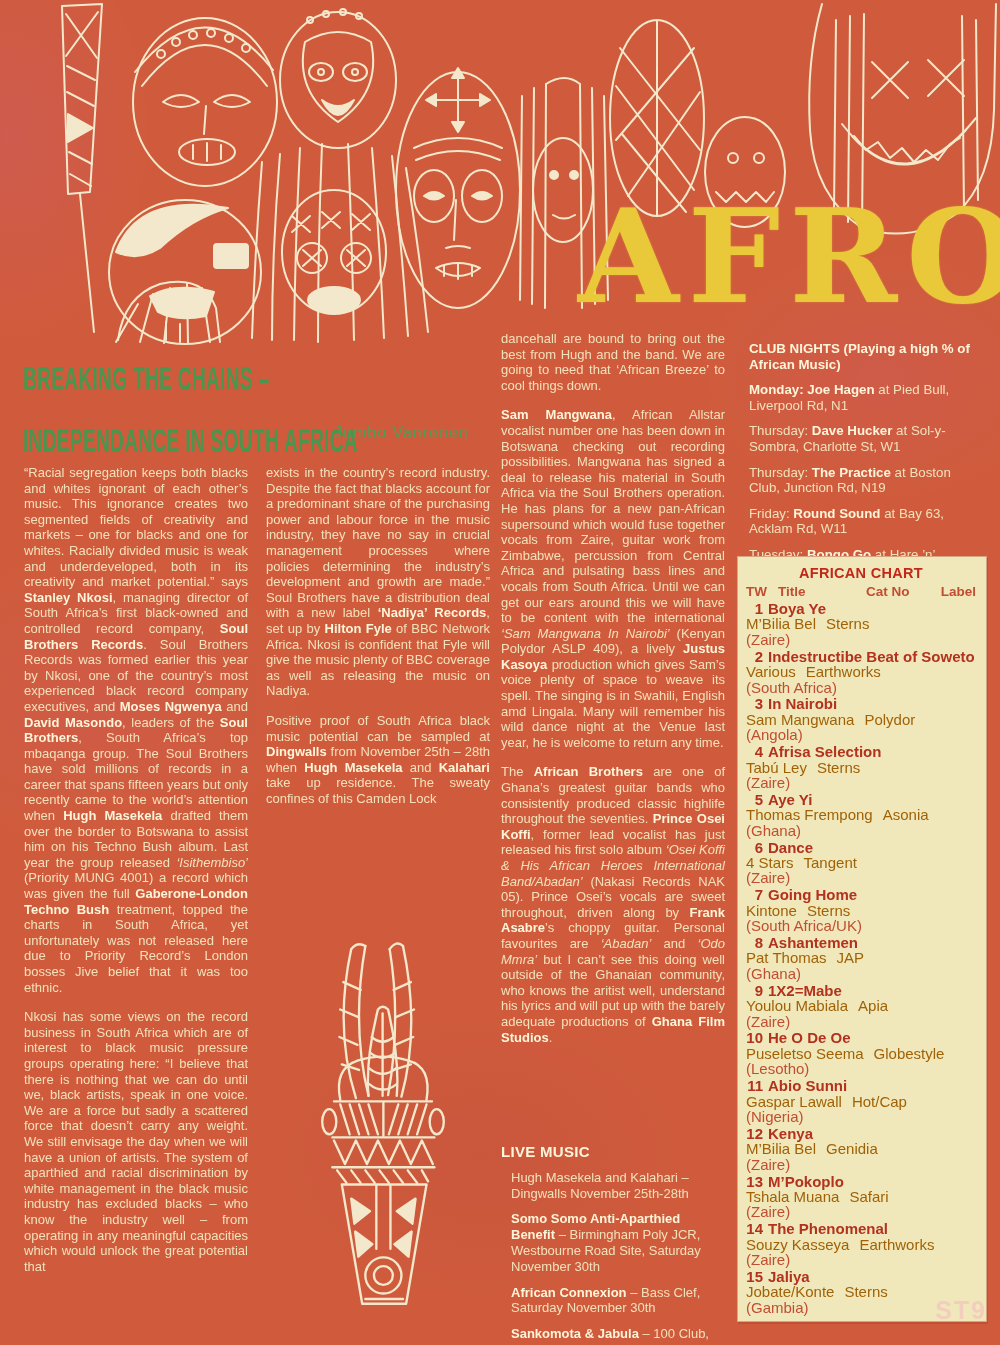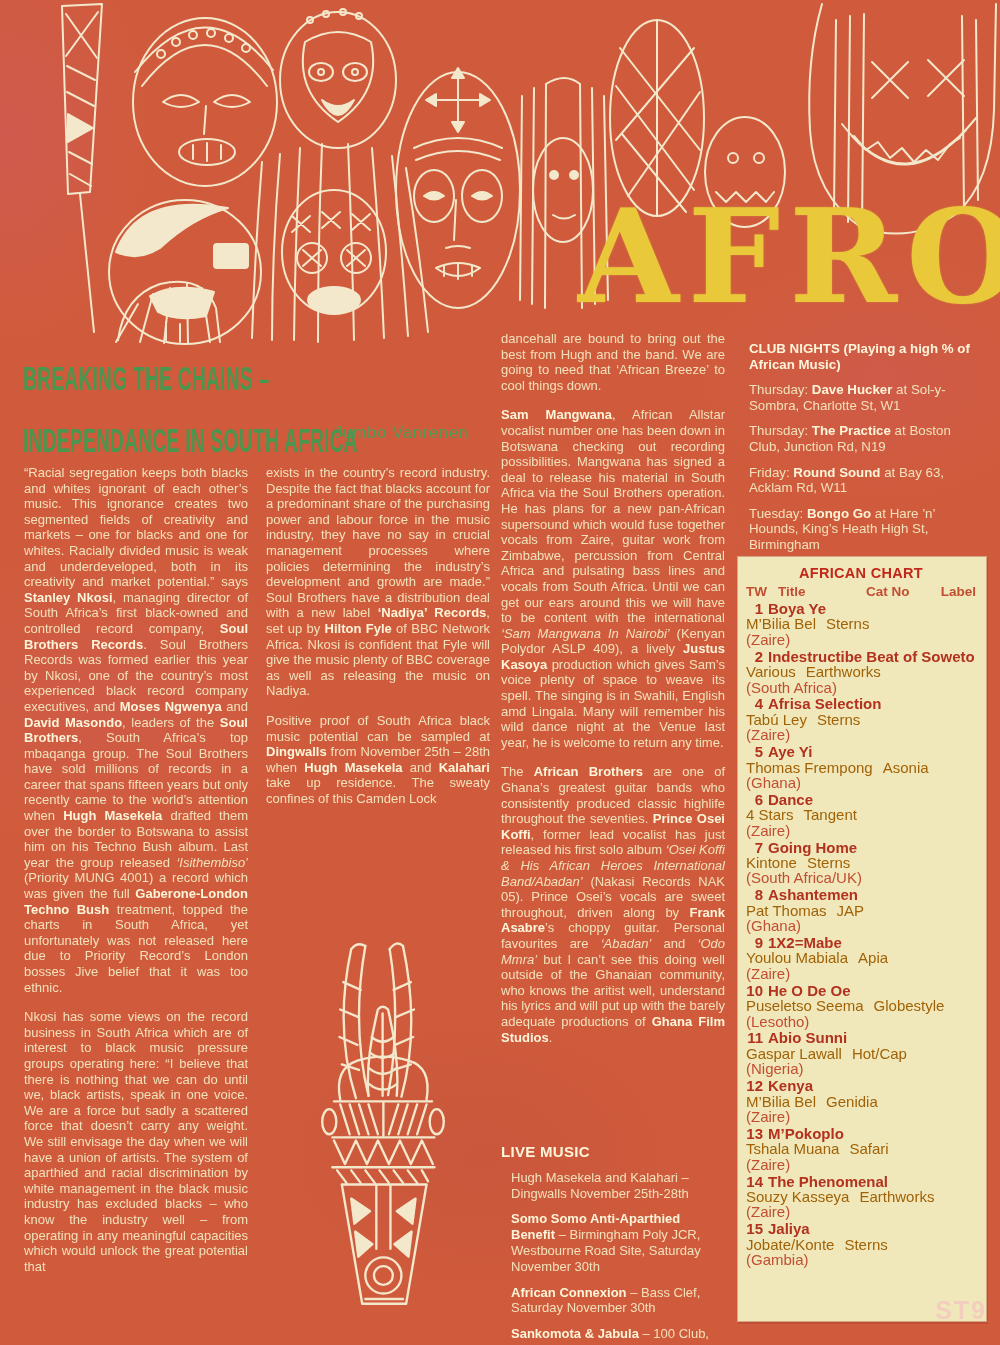--- a/index.html
+++ b/index.html
@@ -219,20 +219,21 @@
     <div>
         <div class="tline"><span>Hugh Masekela and Kalahari – Dingwalls November 25th-28th</span></div>
         <div class="tline"><span class="b">Somo Somo Anti-Aparthied Benefit</span><span> – Birmingham Poly JCR, Westbourne Road Site, Saturday November 30th</span></div>
         <div class="tline"><span class="b">African Connexion</span><span> – Bass Clef, Saturday November 30th</span></div>
         <div class="tline"><span class="b">Sankomota &amp; Jabula</span><span> – 100 Club, Friday November 29th</span></div>
       </div>
   </div>
 
   <div class="col clubcol">
       <div class="tline"><span class="b">CLUB NIGHTS (Playing a high % of African Music)</span></div>
+      <div class="tline"><span class="b">Monday: Joe Hagen</span><span> at Pied Bull, Liverpool Rd, N1</span></div>
       <div class="tline"><span>Thursday: </span><span class="b">Dave Hucker</span><span> at Sol-y-Sombra, Charlotte St, W1</span></div>
       <div class="tline"><span>Thursday: </span><span class="b">The Practice</span><span> at Boston Club, Junction Rd, N19</span></div>
       <div class="tline"><span>Friday: </span><span class="b">Round Sound</span><span> at Bay 63, Acklam Rd, W11</span></div>
       <div class="tline"><span>Tuesday: </span><span class="b">Bongo Go</span><span> at Hare ’n’ Hounds, King’s Heath High St, Birmingham</span></div>
     </div>
 
   <div class="chart">
     <div class="chart-title">AFRICAN CHART</div>
     <div class="chart-head">
       <span class="ch-tw">TW</span>
@@ -251,20 +252,28 @@
         </div>
         <div class="entry">
           <div class="etitle"><span class="erank">2</span><span>Indestructibe Beat of Soweto</span></div>
           <div class="eartist">
             <span>Various</span>
             <span>Earthworks</span>
           </div>
           <div class="ecountry">(South Africa)</div>
         </div>
         <div class="entry">
+          <div class="etitle"><span class="erank">3</span><span>In Nairobi</span></div>
+          <div class="eartist">
+            <span>Sam Mangwana</span>
+            <span>Polydor</span>
+          </div>
+          <div class="ecountry">(Angola)</div>
+        </div>
+        <div class="entry">
           <div class="etitle"><span class="erank">4</span><span>Afrisa Selection</span></div>
           <div class="eartist">
             <span>Tabú Ley</span>
             <span>Sterns</span>
           </div>
           <div class="ecountry">(Zaire)</div>
         </div>
         <div class="entry">
           <div class="etitle"><span class="erank">5</span><span>Aye Yi</span></div>
           <div class="eartist">

